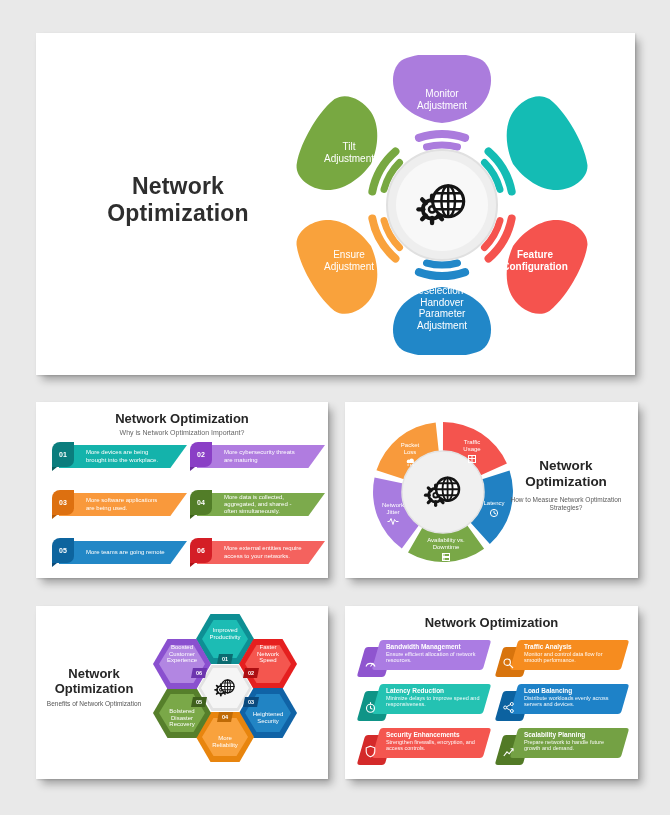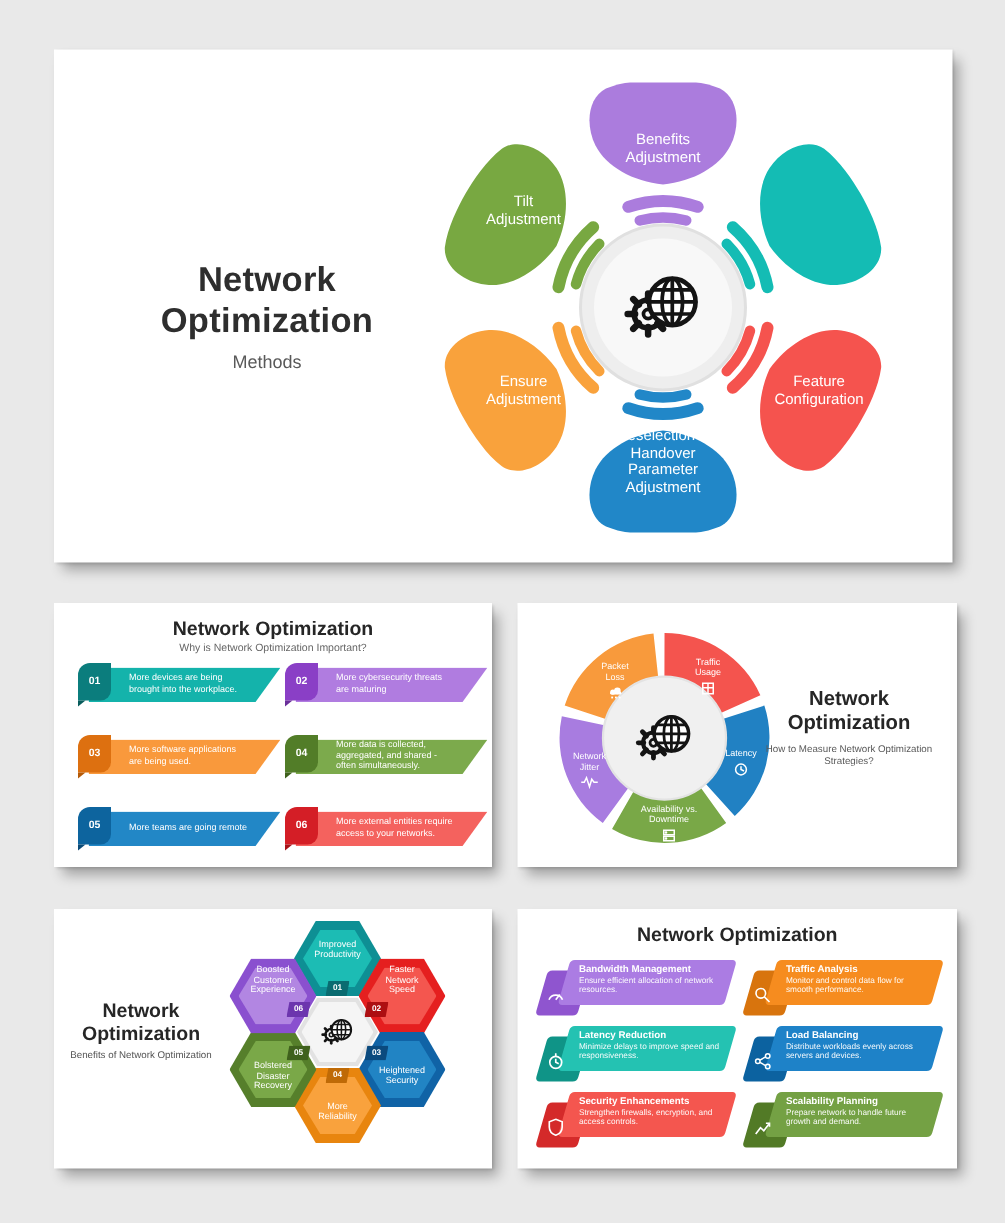--- a/index.html
+++ b/index.html
@@ -87,21 +87,20 @@
       <line x1="40" y1="31" x2="80" y2="31" stroke-width="4"></line>
       <line x1="40" y1="57" x2="80" y2="57" stroke-width="4"></line>
     </g>
   </symbol>
 </svg>
 
 <div class="slide" id="slide1">
   <div class="s1-titleblock">
     <div class="s1-title pre">Network
 Optimization</div>
-    <div class="s1-sub">Methods</div>
   </div>
   <div class="flower">
     <svg class="fl" width="300" height="300" viewBox="-150 -150 300 300">
       <g fill="#ab7cdd" stroke="#ab7cdd">
         <path stroke="none" d="M 0,-82 C -20,-84 -38,-94 -45,-108 C -52,-122 -50,-140 -38,-146 C -26,-151 -10,-152 0,-152 C 10,-152 26,-151 38,-146 C 50,-140 52,-122 45,-108 C 38,-94 20,-84 0,-82 Z"></path>
         <path fill="none" stroke-width="7" stroke-linecap="round" d="M -15.5,-58 A 60 60 0 0 1 15.5,-58"></path>
         <path fill="none" stroke-width="8" stroke-linecap="round" d="M -23.1,-67.1 A 71 71 0 0 1 23.1,-67.1"></path>
       </g>
       <g transform="rotate(60)" fill="#14bcb4" stroke="#14bcb4">
         <path stroke="none" d="M 0,-82 C -20,-84 -38,-94 -45,-108 C -52,-122 -50,-140 -38,-146 C -26,-151 -10,-152 0,-152 C 10,-152 26,-151 38,-146 C 50,-140 52,-122 45,-108 C 38,-94 20,-84 0,-82 Z"></path>
@@ -125,31 +124,31 @@
       </g>
       <g transform="rotate(300)" fill="#78a841" stroke="#78a841">
         <path stroke="none" d="M 0,-82 C -20,-84 -38,-94 -45,-108 C -52,-122 -50,-140 -38,-146 C -26,-151 -10,-152 0,-152 C 10,-152 26,-151 38,-146 C 50,-140 52,-122 45,-108 C 38,-94 20,-84 0,-82 Z"></path>
         <path fill="none" stroke-width="7" stroke-linecap="round" d="M -15.5,-58 A 60 60 0 0 1 15.5,-58"></path>
         <path fill="none" stroke-width="8" stroke-linecap="round" d="M -23.1,-67.1 A 71 71 0 0 1 23.1,-67.1"></path>
       </g>
       <circle cx="0" cy="0" r="55" fill="#eeeeee" stroke="#e0e0e0" stroke-width="2"></circle>
       <circle cx="0" cy="0" r="46" fill="#f8f8f8"></circle>
       <use href="#gearglobe" x="-31" y="-31" width="62" height="62"></use>
     </svg>
-    <div class="petal-label pre" style="left:100px; top:33px;">Benefits
+    <div class="petal-label pre" style="left:100px; top:33px;">Monitor
 Adjustment</div>
-    <div class="petal-label pre" style="left:204px; top:194px;">Feature
+    <div class="petal-label pre" style="left:193px; top:194px;font-weight:bold;">Feature
 Configuration</div>
     <div class="petal-label pre" style="left:100px; top:230px;">Reselection &amp;
 Handover
 Parameter
 Adjustment</div>
     <div class="petal-label pre" style="left:7px;   top:194px;">Ensure
 Adjustment</div>
-    <div class="petal-label pre" style="left:7px;   top:74px;">Tilt
+    <div class="petal-label pre" style="left:7px;   top:86px;">Tilt
 Adjustment</div>
   </div>
 </div>
 
 <div class="slide" id="slide2">
   <div class="s2-title">Network Optimization</div>
   <div class="s2-sub">Why is Network Optimization Important?</div>
 
   <div class="banner" style="left:16px; top:40px;">
     <div class="b-body" style="background:#14b3ab;">More devices are being brought into the workplace.</div>

